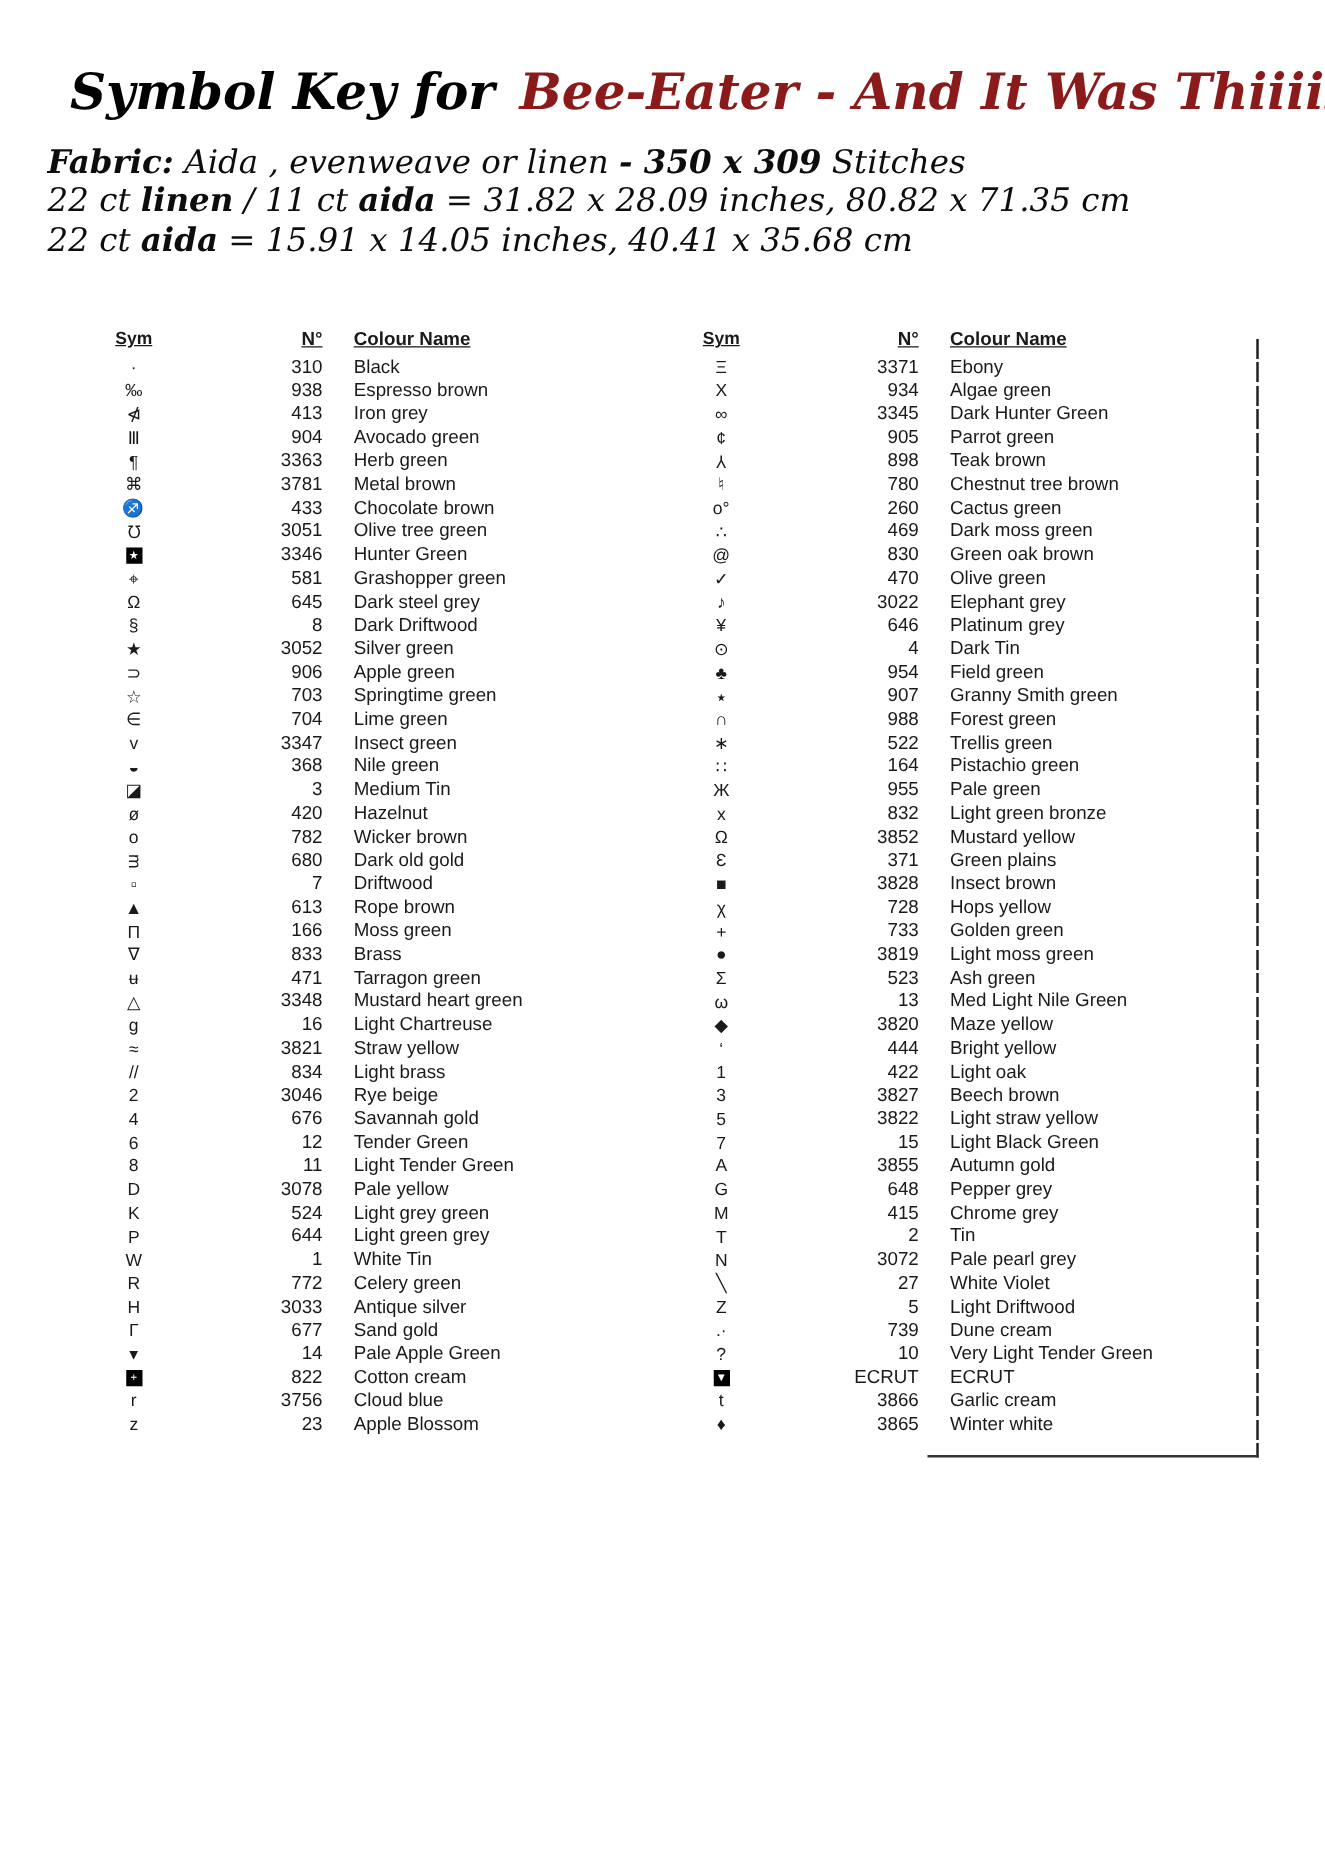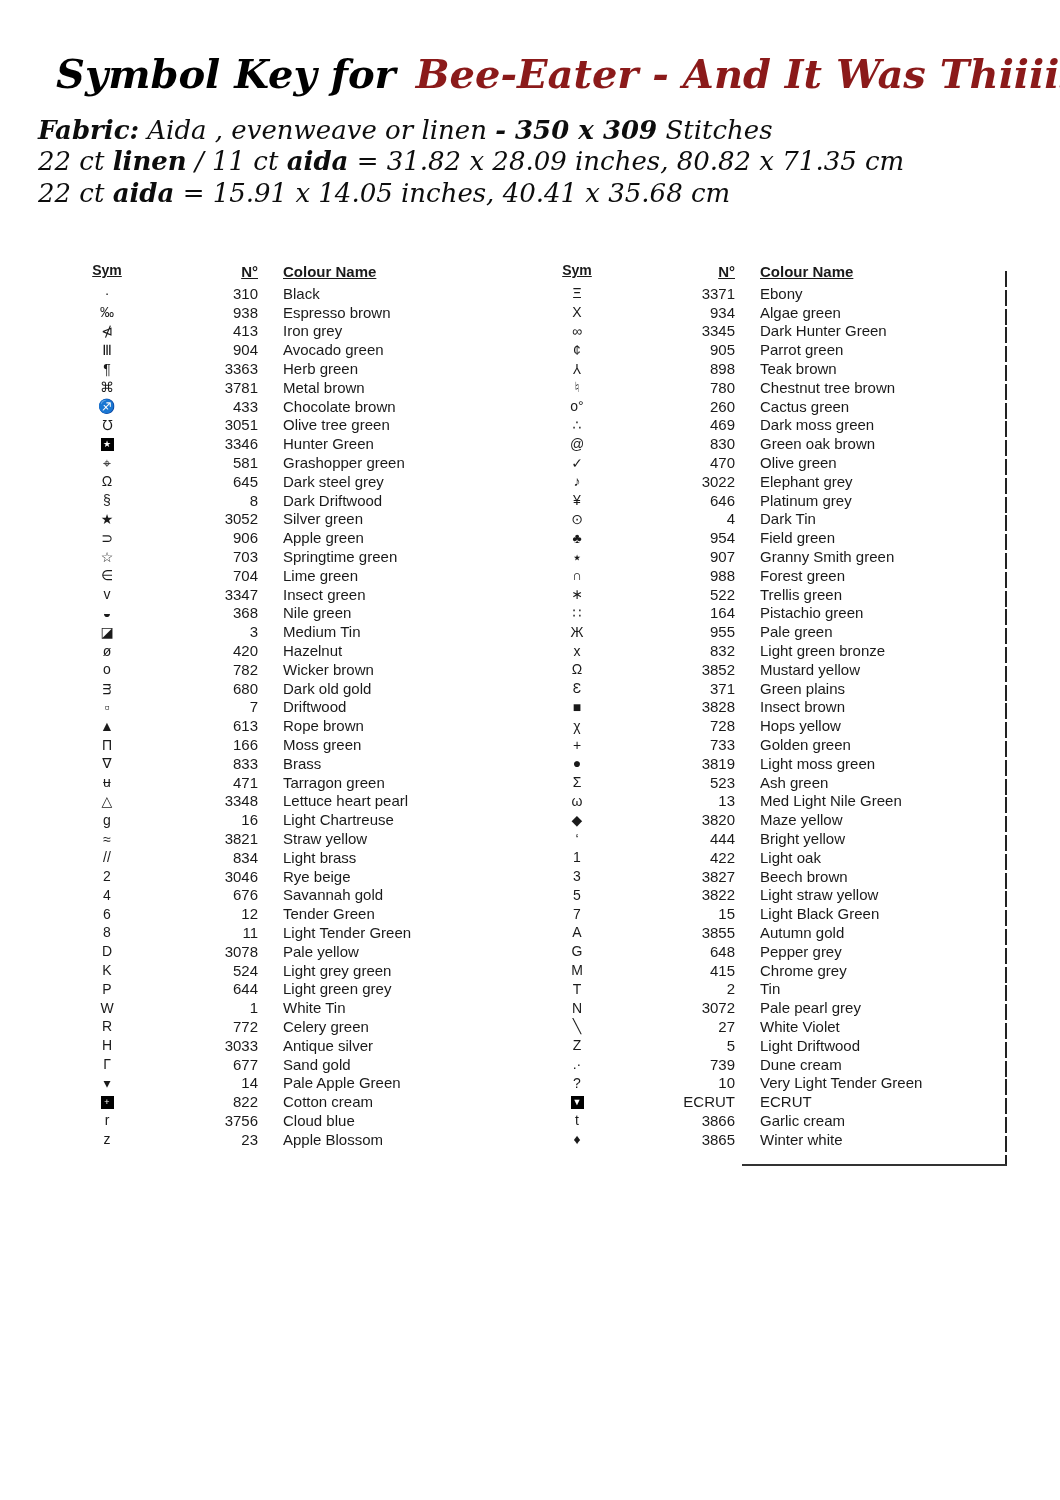--- a/index.html
+++ b/index.html
@@ -181,21 +181,21 @@
           <span class="name">Brass</span>
         </div>
         <div class="row">
           <span class="sym">ʉ</span>
           <span class="num">471</span>
           <span class="name">Tarragon green</span>
         </div>
         <div class="row">
           <span class="sym">△</span>
           <span class="num">3348</span>
-          <span class="name">Lettuce heart pearl</span>
+          <span class="name">Mustard heart green</span>
         </div>
         <div class="row">
           <span class="sym">g</span>
           <span class="num">16</span>
           <span class="name">Light Chartreuse</span>
         </div>
         <div class="row">
           <span class="sym">≈</span>
           <span class="num">3821</span>
           <span class="name">Straw yellow</span>

